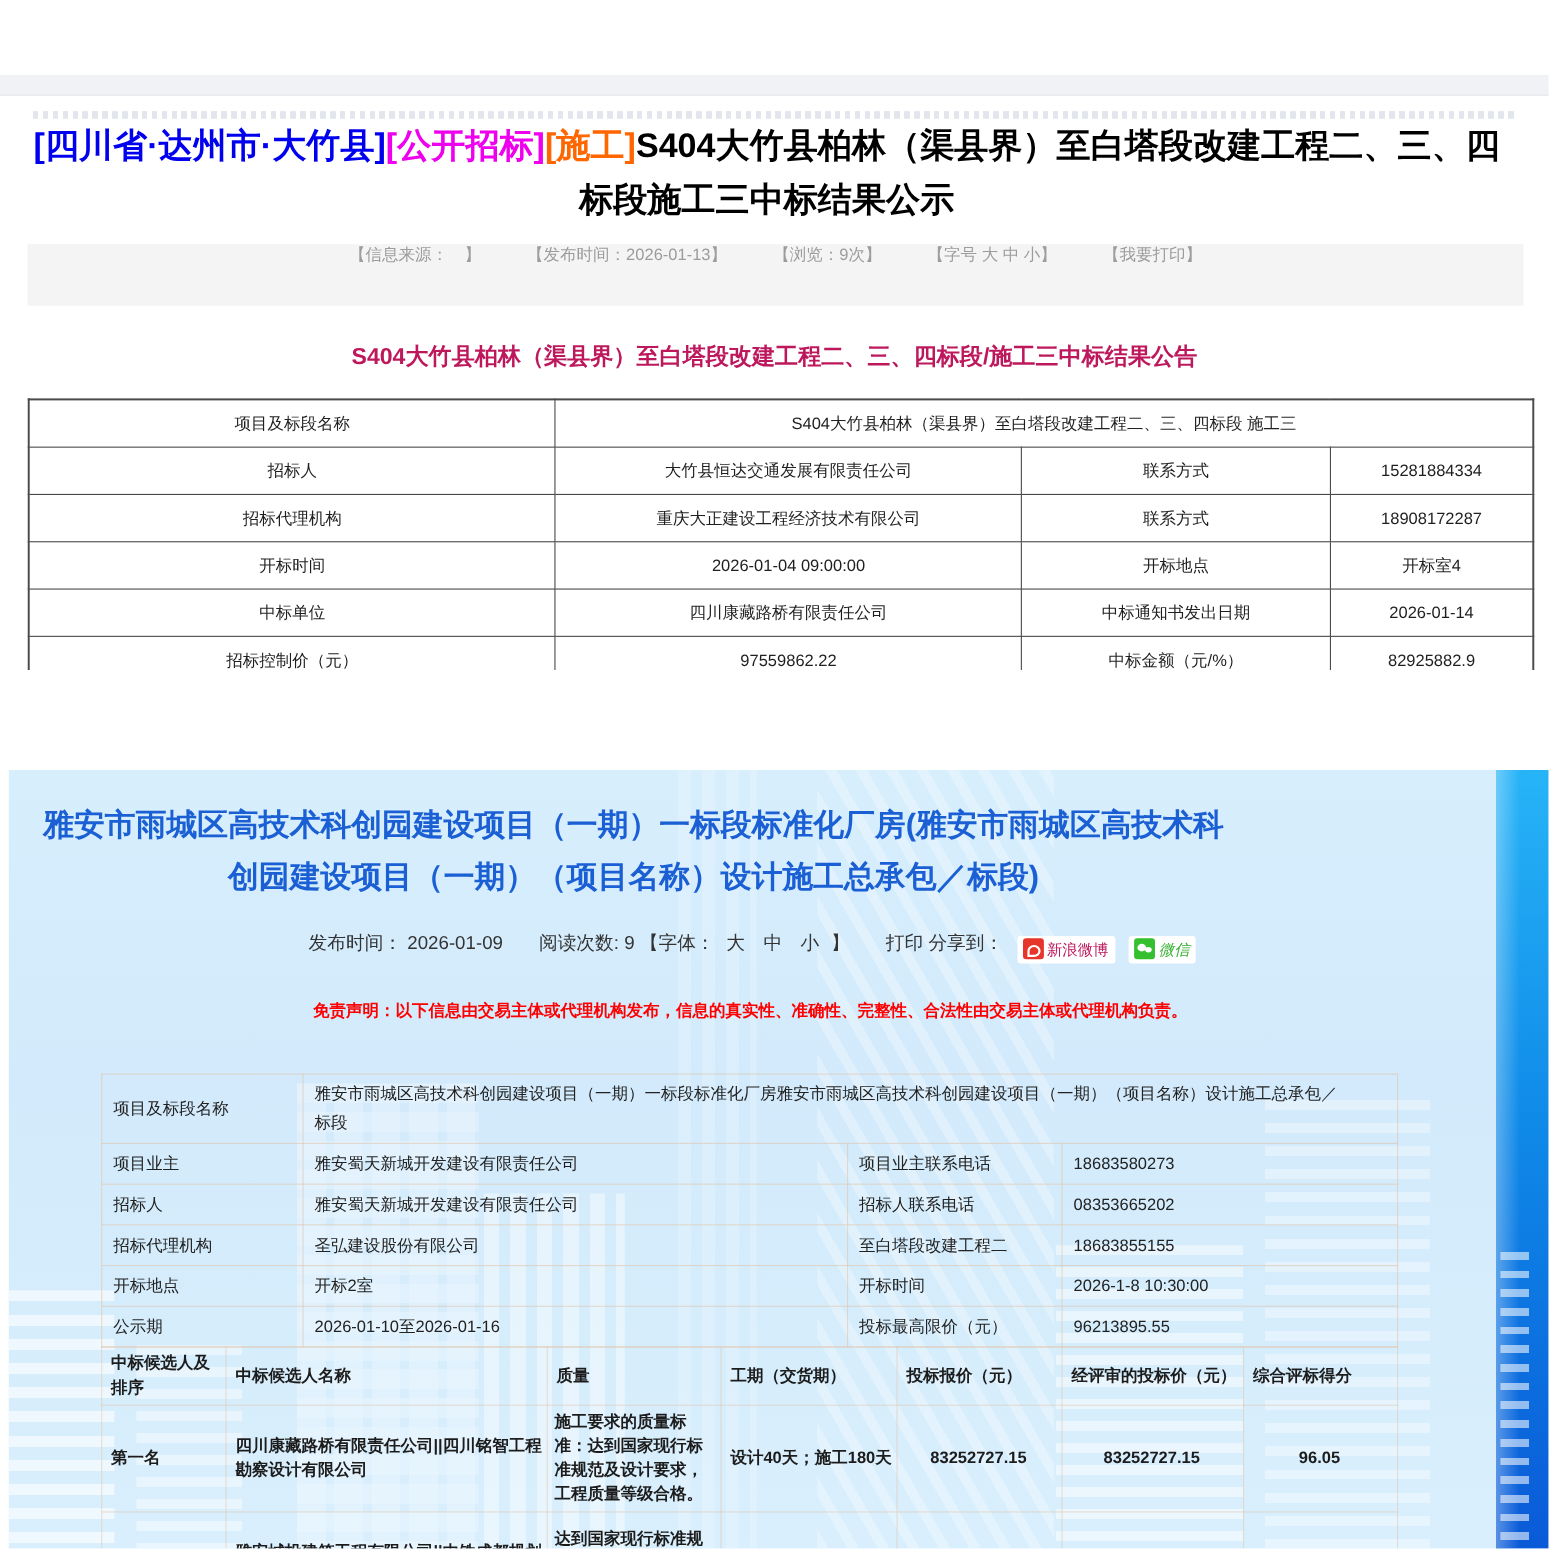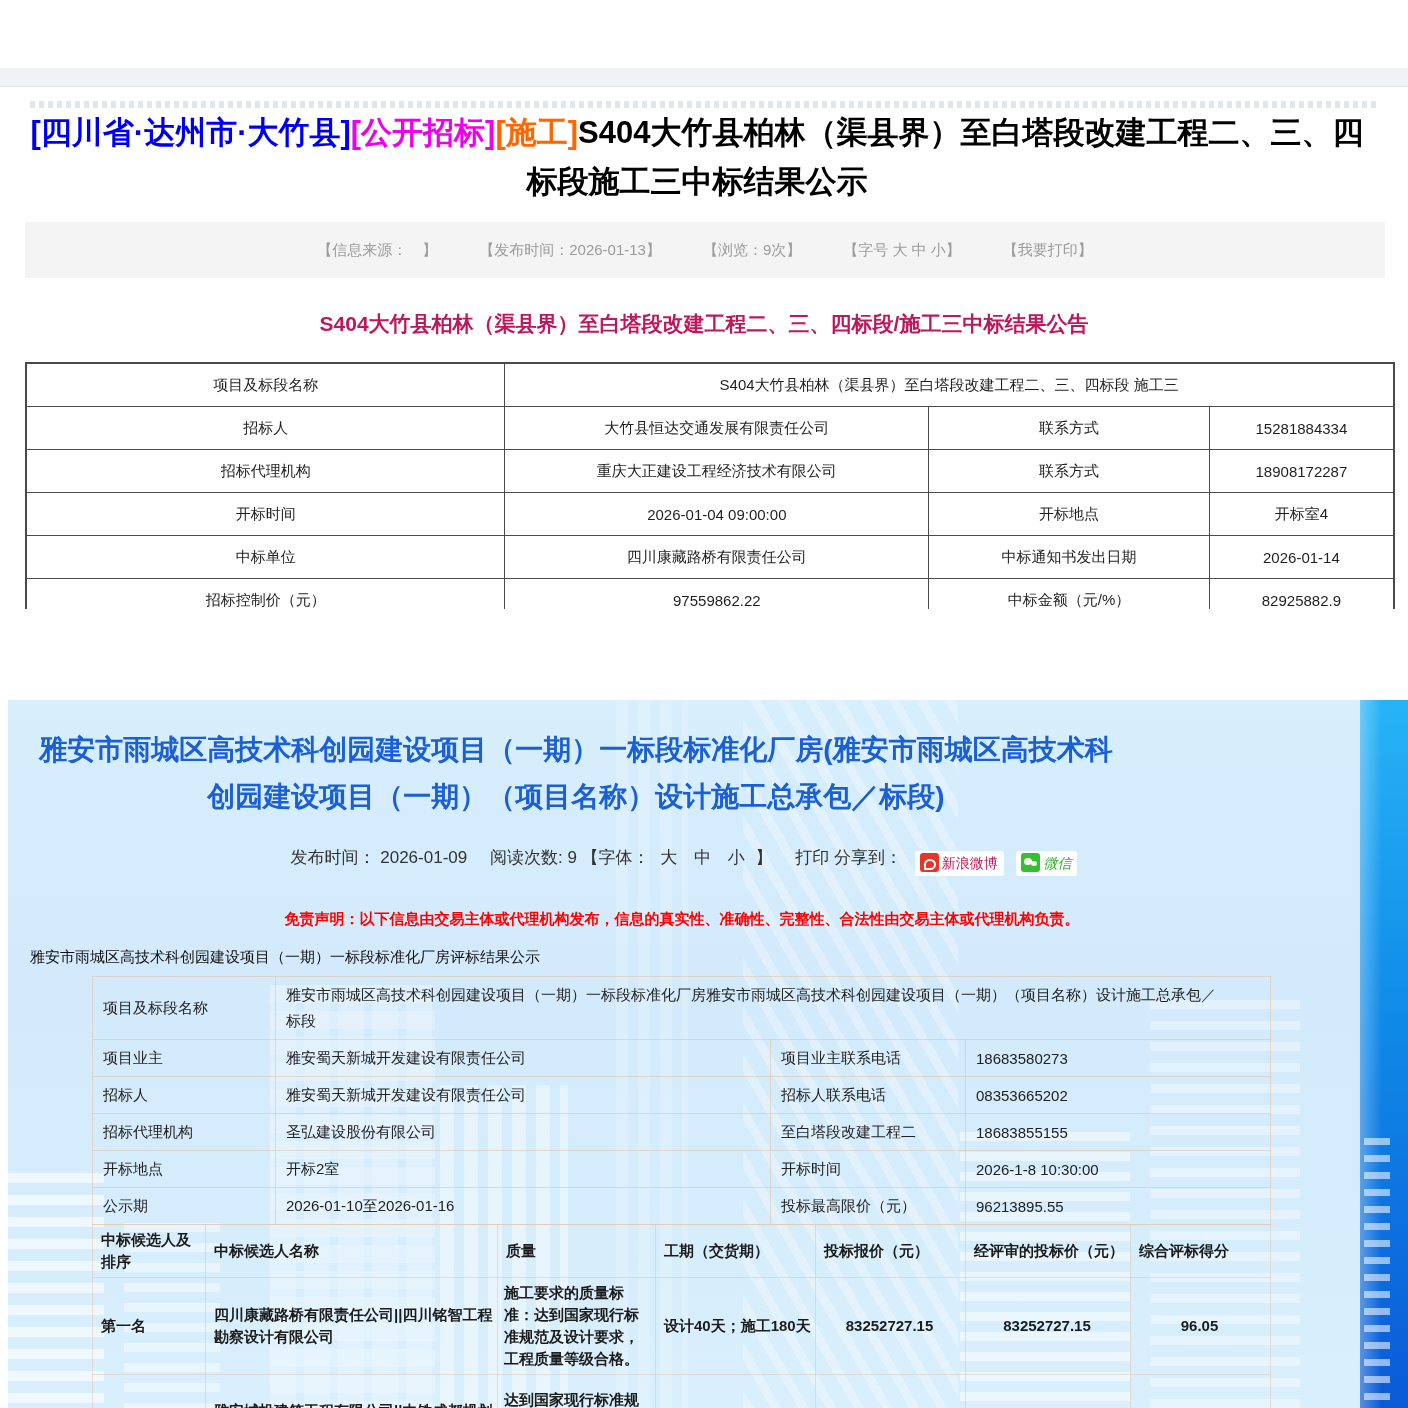--- a/index.html
+++ b/index.html
@@ -8,21 +8,21 @@
 
   
   .top-strip{position:absolute;top:68px;left:0;width:100%;height:18px;
              background:#f0f2f6;border-bottom:1px solid #e3e6ec;}
   .micro-line{position:absolute;top:101px;left:30px;right:30px;height:7px;
               background:repeating-linear-gradient(90deg,rgba(160,172,192,.30) 0 5px,transparent 5px 9px);}
   .main-title{position:absolute;top:108px;left:18px;right:32px;text-align:center;
               font-size:31px;font-weight:700;line-height:49px;color:#000;}
   .tag-blue{color:#0000ee;} .tag-magenta{color:#ee00ee;} .tag-orange{color:#ff6600;}
   .meta-bar1{position:absolute;top:222px;left:25px;width:1360px;height:56px;background:#f4f4f4;
-             display:flex;align-items:center;justify-content:center;gap:42px;
+             display:flex;justify-content:center;gap:42px;
              font-size:15px;color:#9c9c9c;}
   .caption1{position:absolute;top:310px;left:0;width:100%;text-align:center;
             font-size:21px;font-weight:700;color:#be185d;}
   .table1-wrap{position:absolute;top:362px;left:25px;width:1370px;height:247px;overflow:hidden;}
   table.t1{width:100%;border-collapse:collapse;table-layout:fixed;border:2px solid #4a4a4a;}
   table.t1 td{border:1px solid #4a4a4a;height:38px;text-align:center;vertical-align:middle;
               font-size:15px;color:#1f1f1f;padding:2px 8px;overflow:hidden;}
 
   
   .banner{position:absolute;top:700px;left:8px;width:1400px;height:708px;overflow:hidden;
@@ -49,21 +49,21 @@
     background:linear-gradient(180deg,#27b4f7 0%,#0f8ae8 45%,#0a5ad8 100%);}
   .band-right::after{content:"";position:absolute;inset:0;
     background:linear-gradient(90deg,rgba(255,255,255,.32),rgba(255,255,255,0) 45%);}
   .band-right::before{content:"";position:absolute;left:4px;right:18px;bottom:0;height:270px;opacity:.7;
     background:repeating-linear-gradient(180deg,rgba(255,255,255,.8) 0 7px,transparent 7px 17px);}
 
   .blue-title{position:absolute;top:26px;left:0;width:1136px;text-align:center;
               color:#1b5fd4;font-size:28px;line-height:47px;font-weight:600;padding:0 30px;box-sizing:border-box;}
   .blue-meta{position:absolute;top:146px;left:0;width:1352px;text-align:center;
              font-size:17px;color:#333;}
-  .blue-meta .gap{margin-left:18px;}
+  .blue-meta .gap{margin-left:28px;}
   .fontsize-btn{margin:0 6px;cursor:pointer;}
   .badge{display:inline-block;background:#fff;border-radius:3px;padding:2px 6px 3px 5px;
          font-size:14px;vertical-align:-5px;margin-left:8px;line-height:19px;}
   .badge.weibo{color:#be185d;} .badge.wechat{color:#35b02f;font-style:italic;}
   .wb-icon{width:19px;height:19px;background:#e6352b;border-radius:3px;display:inline-block;
            position:relative;margin-right:3px;vertical-align:-4px;}
   .wb-icon::after{content:"";position:absolute;left:4px;top:6px;width:8px;height:7px;
                   border:2px solid #fff;border-radius:50% 50% 50% 0;}
   .wc-icon{width:19px;height:19px;background:#35c02f;border-radius:3px;display:inline-block;
            position:relative;margin-right:3px;vertical-align:-4px;}
@@ -181,21 +181,20 @@
       <span class="fontsize-btn">中</span>
       <span class="fontsize-btn">小</span>
       <span>】</span>
       <span class="gap">打印</span>
       <span>分享到：</span>
       <span class="badge weibo"><span class="wb-icon"></span><span>新浪微博</span></span>
       <span class="badge wechat"><span class="wc-icon"></span><span>微信</span></span>
     </div>
 
     <div class="disclaimer">免责声明：以下信息由交易主体或代理机构发布，信息的真实性、准确性、完整性、合法性由交易主体或代理机构负责。</div>
-    <div class="result-line">雅安市雨城区高技术科创园建设项目（一期）一标段标准化厂房评标结果公示</div>
 
     <div class="blue-tables">
       <table class="t2">
         <colgroup>
             <col style="width:183px">
             <col style="width:495px">
             <col style="width:195px">
             <col style="width:305px">
           </colgroup>
         <tbody>

